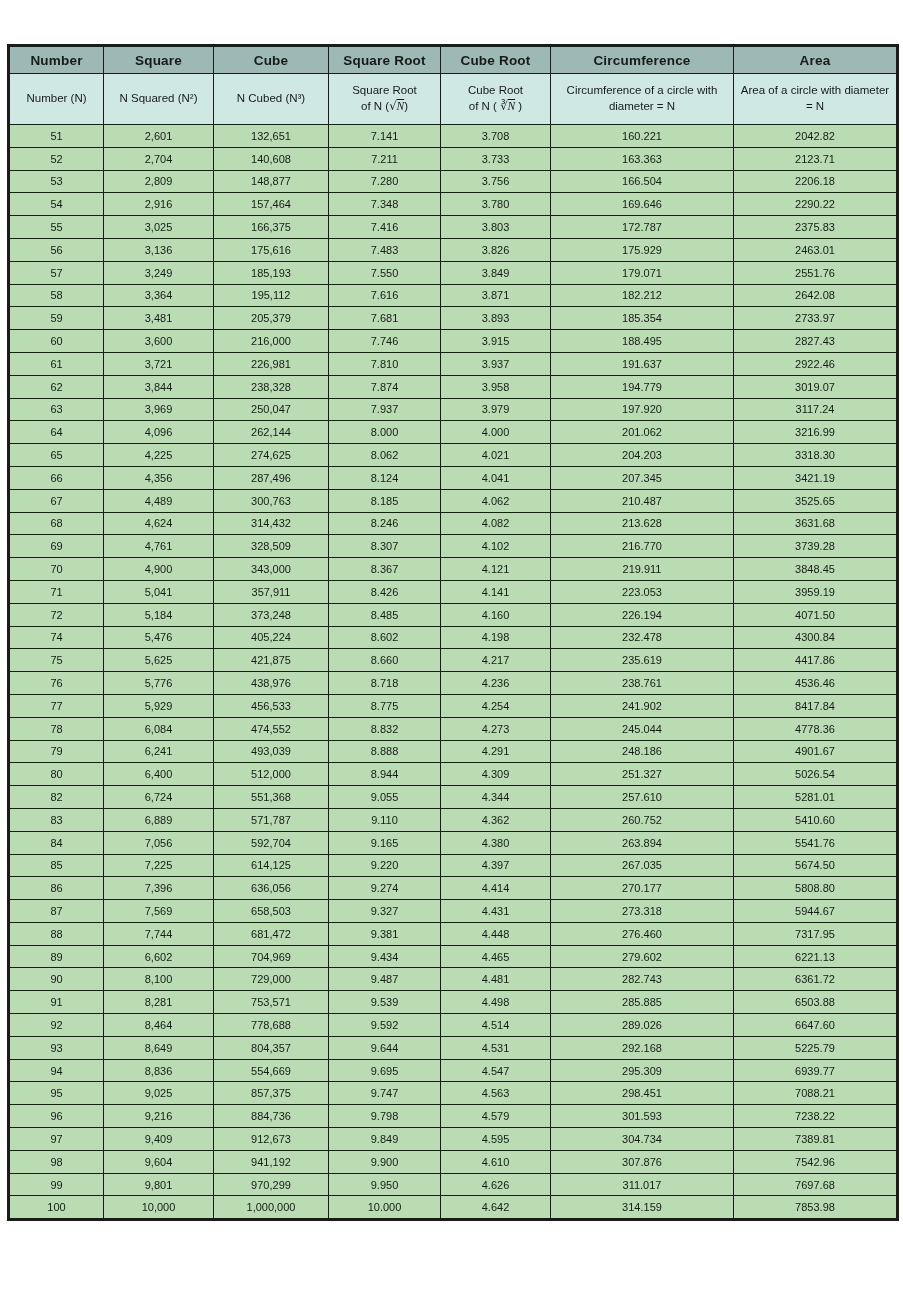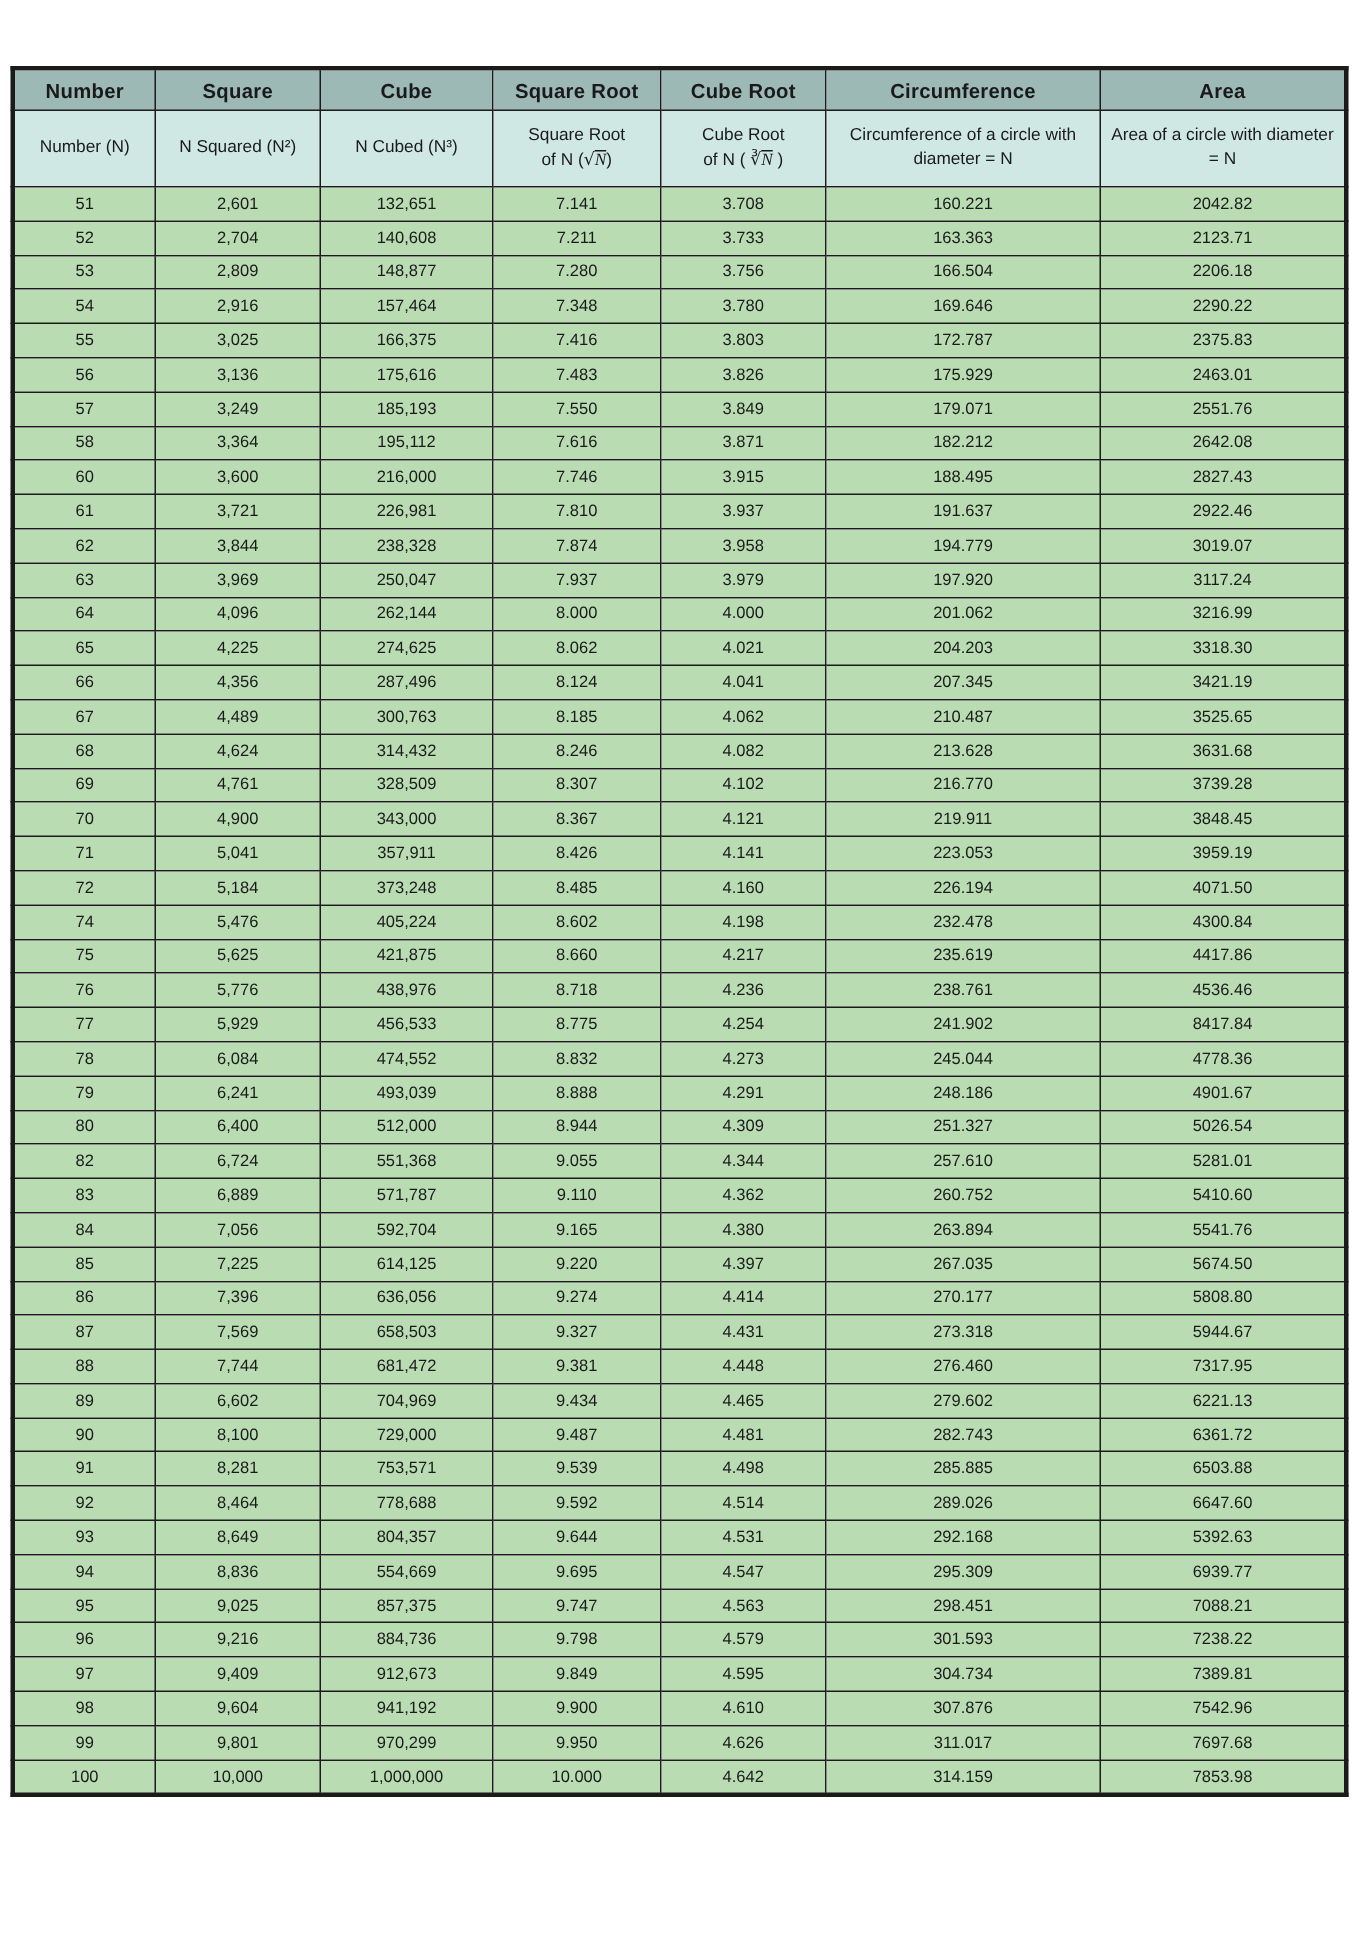--- a/index.html
+++ b/index.html
@@ -184,20 +184,29 @@
         <tr>
           <td>58</td>
           <td>3,364</td>
           <td>195,112</td>
           <td>7.616</td>
           <td>3.871</td>
           <td>182.212</td>
           <td>2642.08</td>
         </tr>
 
+        <tr>
+          <td>59</td>
+          <td>3,481</td>
+          <td>205,379</td>
+          <td>7.681</td>
+          <td>3.893</td>
+          <td>185.354</td>
+          <td>2733.97</td>
+        </tr>
 
         <tr>
           <td>60</td>
           <td>3,600</td>
           <td>216,000</td>
           <td>7.746</td>
           <td>3.915</td>
           <td>188.495</td>
           <td>2827.43</td>
         </tr>
@@ -504,21 +513,21 @@
           <td>6647.60</td>
         </tr>
 
         <tr>
           <td>93</td>
           <td>8,649</td>
           <td>804,357</td>
           <td>9.644</td>
           <td>4.531</td>
           <td>292.168</td>
-          <td>5392.63</td>
+          <td>5225.79</td>
         </tr>
 
         <tr>
           <td>94</td>
           <td>8,836</td>
           <td>554,669</td>
           <td>9.695</td>
           <td>4.547</td>
           <td>295.309</td>
           <td>6939.77</td>

